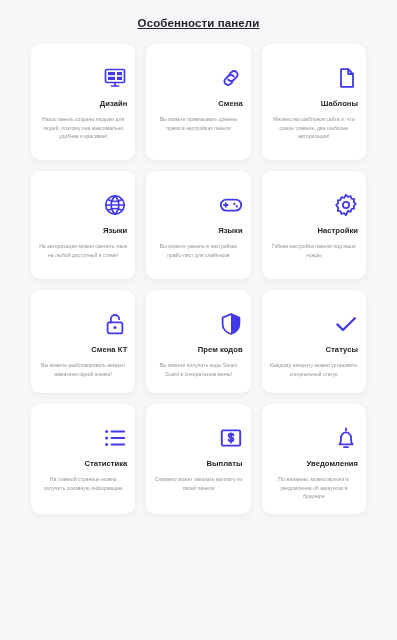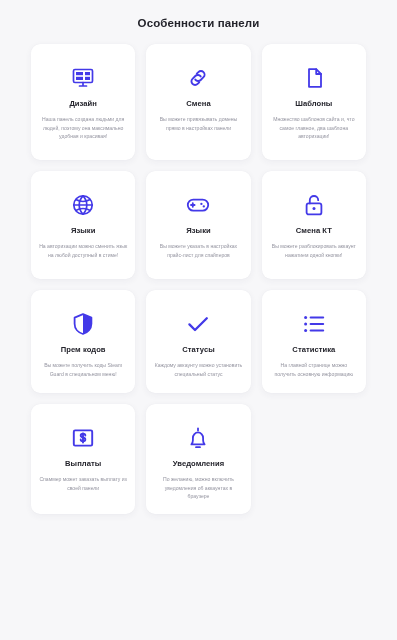--- a/index.html
+++ b/index.html
@@ -17,36 +17,37 @@
     padding: 0 31px;
   }
   .page-title {
     text-align: center;
     font-size: 11.5px;
     font-weight: 700;
     color: #23232b;
     letter-spacing: 0.1px;
     padding-top: 17px;
     padding-bottom: 15px;
+    text-decoration: underline;
   }
   .grid {
     display: grid;
     grid-template-columns: repeat(3, 1fr);
     column-gap: 11px;
     row-gap: 11px;
     padding-bottom: 14px;
   }
   .card {
     background: #ffffff;
     border-radius: 9px;
     box-shadow: 0 2px 7px rgba(60, 60, 90, 0.055), 0 0 1px rgba(60,60,90,0.07);
     padding: 15px 8px 14px 8px;
     display: flex;
     flex-direction: column;
-    align-items: center;
+    align-items: flex-end;
     text-align: center;
     min-height: 103px;
   }
   .card-icon {
     height: 26px;
     display: flex;
     align-items: center;
     justify-content: center;
     margin-top: 6px;
     margin-bottom: 9px;
@@ -137,20 +138,30 @@
           <rect x="1.8" y="6.6" width="20.4" height="11" rx="5.5"></rect>
           <path d="M6.8 10.2v3.6M5 12h3.6"></path>
           <circle cx="15.4" cy="10.9" r="1.15" fill="#4339e8" stroke="none"></circle>
           <circle cx="17.8" cy="13.4" r="1.15" fill="#4339e8" stroke="none"></circle>
         </svg>
       </span>
       <div class="card-title">Языки</div>
       <div class="card-desc">Вы можете указать в настройках прайс-лист для спайперов</div>
     </div>
 
+    <div class="card">
+      <span class="card-icon">
+        <svg width="24" height="24" viewBox="0 0 24 24" fill="none" stroke="#4339e8" stroke-width="1.8" stroke-linecap="round" stroke-linejoin="round">
+          <circle cx="12" cy="12" r="3.1"></circle>
+          <path d="M12 1.8l1.9 2.1 2.7-.9.8 2.7 2.8.5-.5 2.8 2.1 1.9-2.1 1.9.5 2.8-2.8.5-.8 2.7-2.7-.9L12 22.2l-1.9-2.1-2.7.9-.8-2.7-2.8-.5.5-2.8L2.2 12l2.1-1.9-.5-2.8 2.8-.5.8-2.7 2.7.9z"></path>
+        </svg>
+      </span>
+      <div class="card-title">Настройки</div>
+      <div class="card-desc">Гибкая настройка панели под ваши нужды</div>
+    </div>
 
     <div class="card">
       <span class="card-icon">
         <svg width="24" height="24" viewBox="0 0 24 24" fill="none" stroke="#4339e8" stroke-width="1.8" stroke-linecap="round" stroke-linejoin="round">
           <rect x="4.6" y="10.4" width="14.8" height="11" rx="2"></rect>
           <path d="M7.8 10.4V7.2a4.2 4.2 0 0 1 8.4 0"></path>
           <circle cx="12" cy="15.6" r="1.5" fill="#4339e8" stroke="none"></circle>
         </svg>
       </span>
       <div class="card-title">Смена КТ</div>

